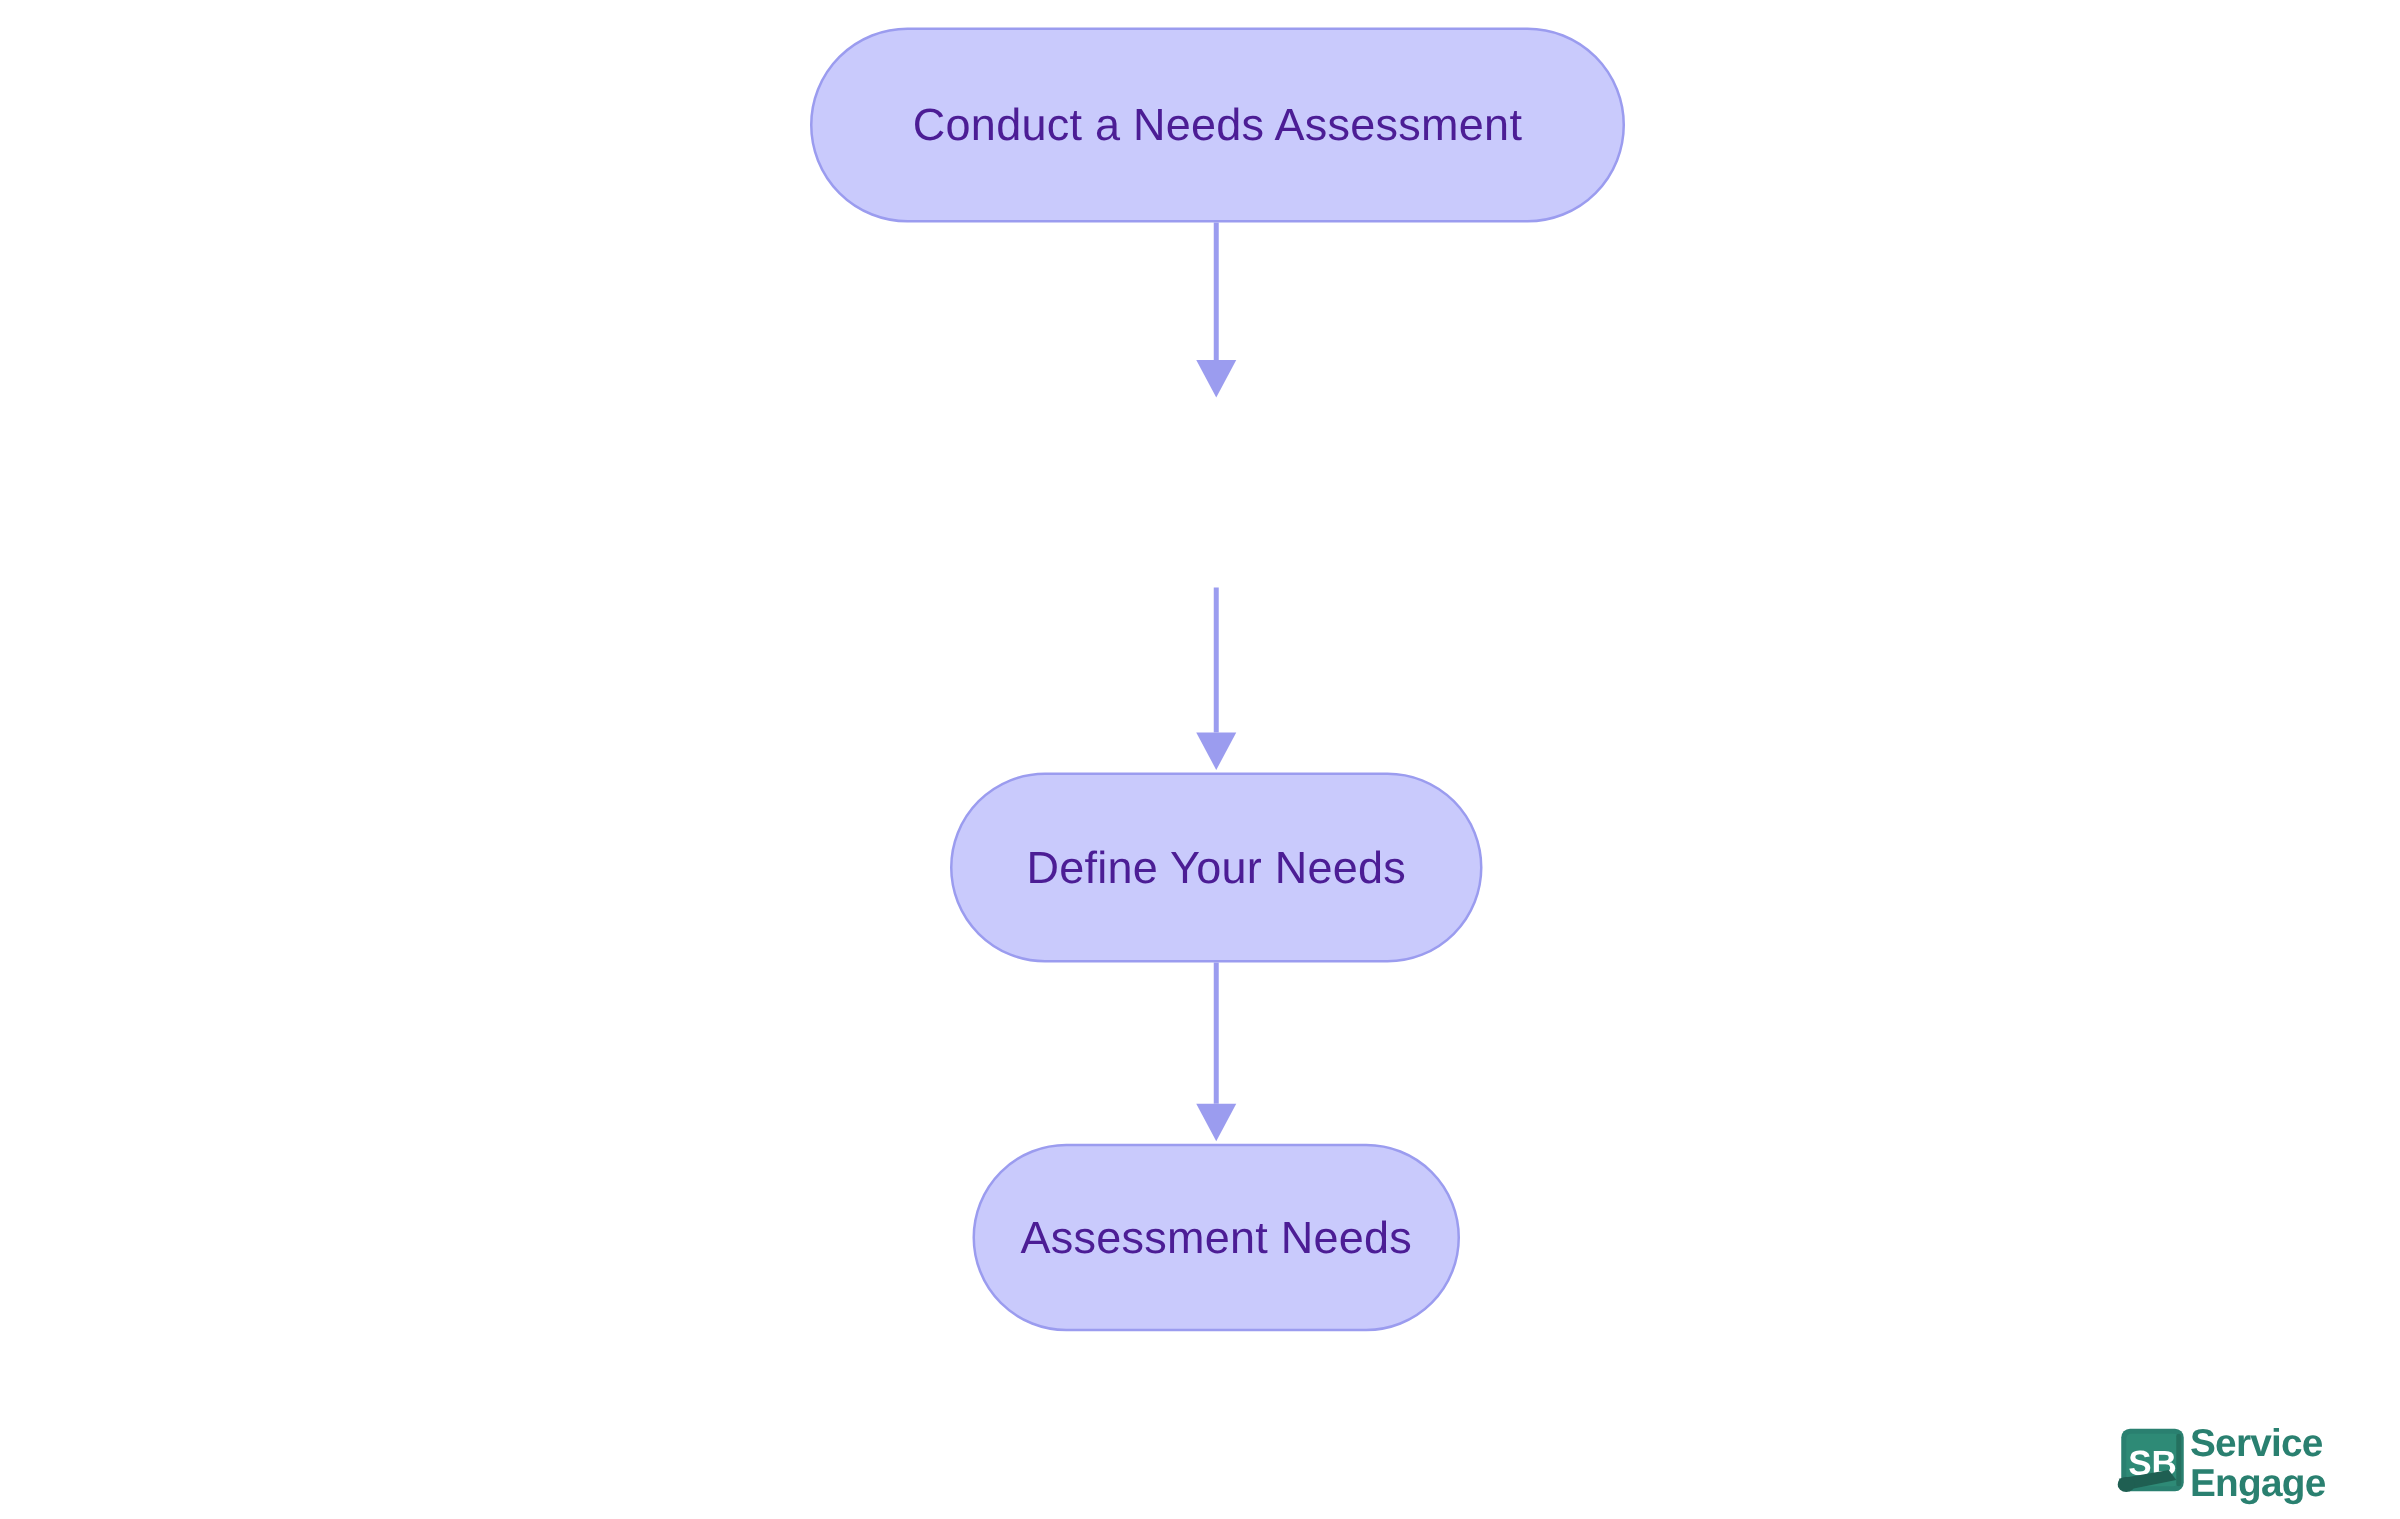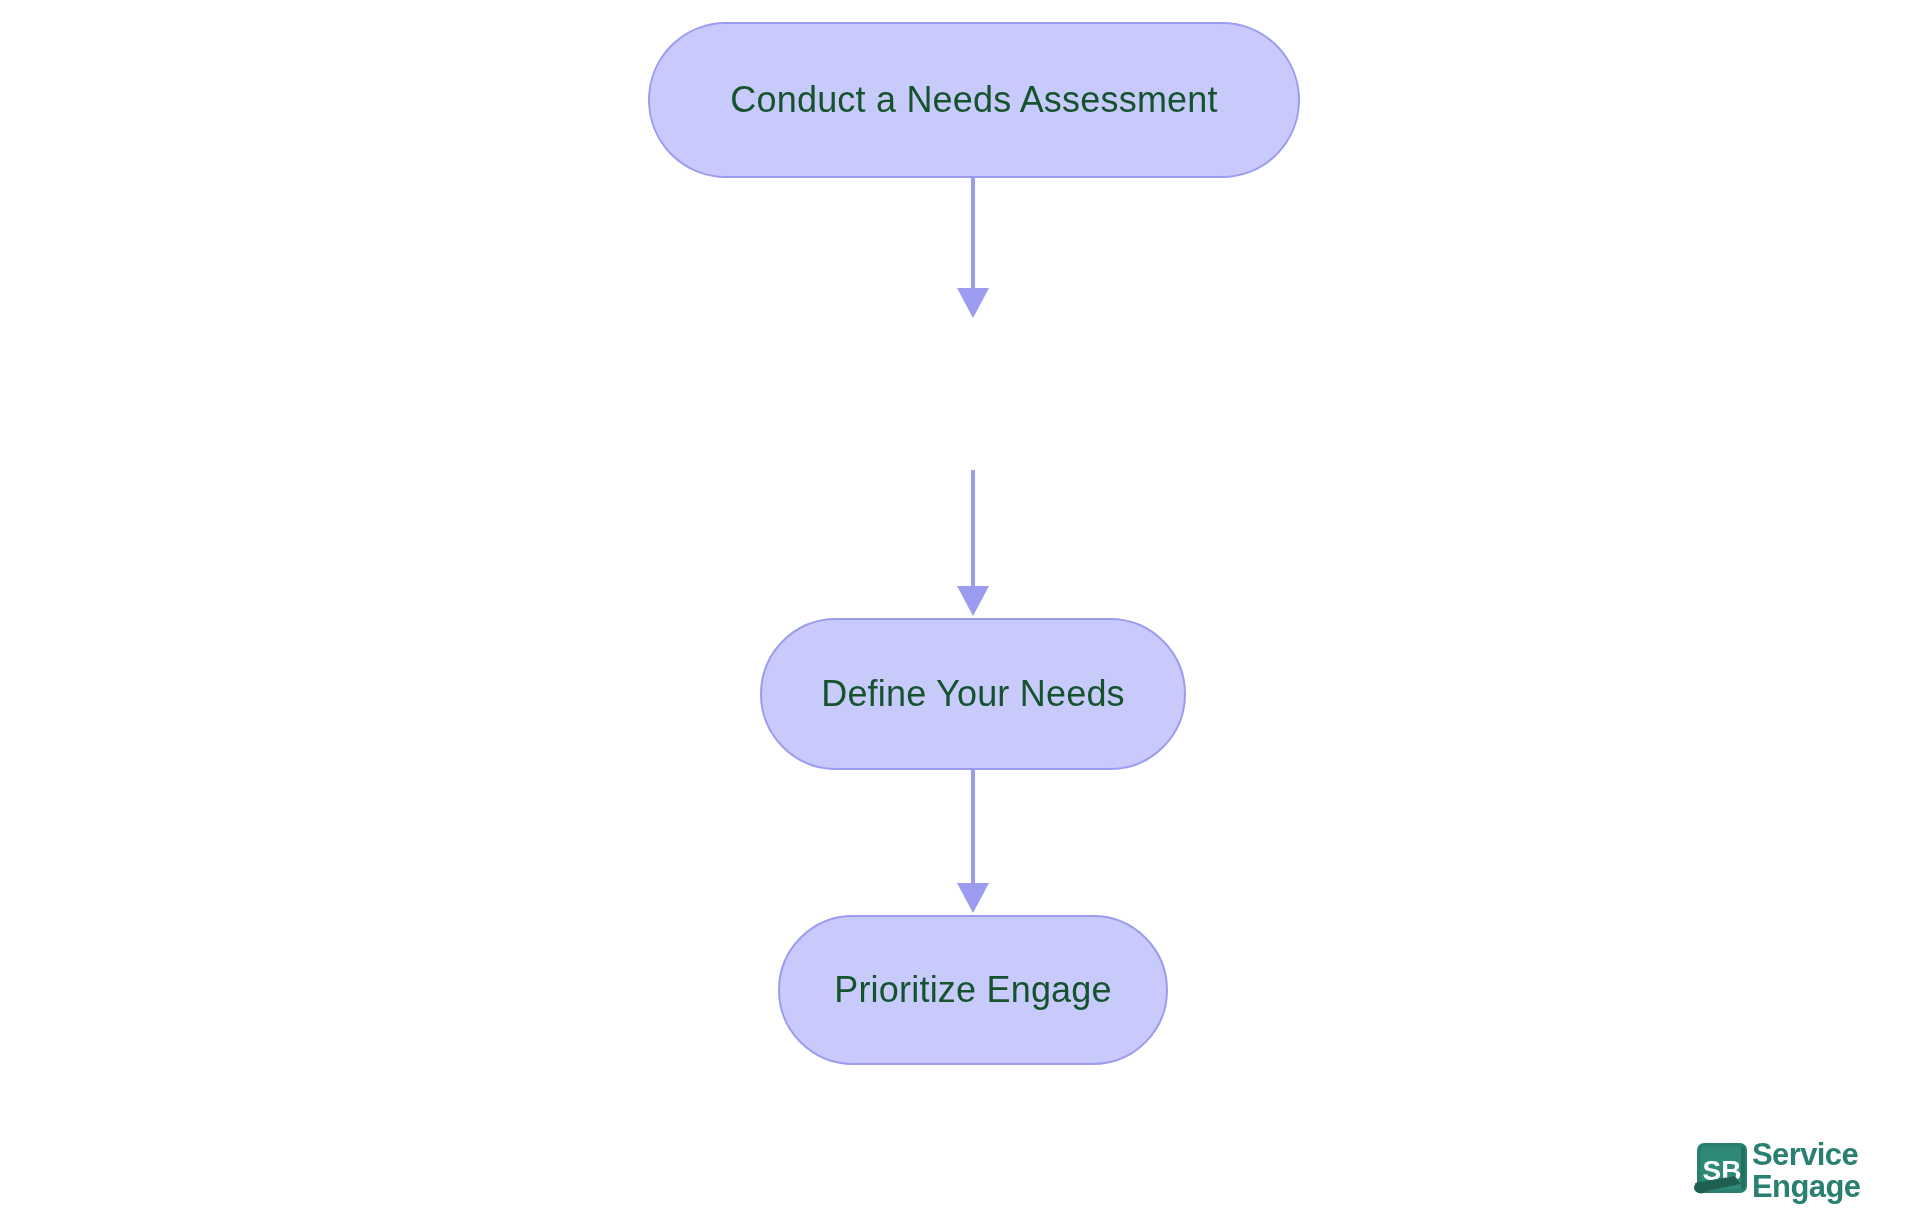--- a/index.html
+++ b/index.html
@@ -30,21 +30,21 @@
     border: 2px solid #9b9cef;
     border-radius: 9999px;
     color: #2d2dcc;
     font-family: "Liberation Sans", sans-serif;
     font-weight: 400;
     letter-spacing: 0.2px;
     white-space: nowrap;
     user-select: none;
   }
   .node-label {
-    color: #14532d;
+    color: #4c1d95;
     font-size: 36px;
     line-height: 1;
     font-family: "Liberation Sans", sans-serif;
   }
 
   #node-0 { left: 648px; top: 22px;  width: 652px; height: 156px; }
   #node-1 { left: 751px; top: 320px; width: 444px; height: 150px; }
   #node-2 { left: 760px; top: 618px; width: 426px; height: 152px; }
   #node-3 { left: 778px; top: 915px; width: 390px; height: 150px; }
 
@@ -121,21 +121,21 @@
   <div class="node" id="node-0">
     <span class="node-label">Conduct a Needs Assessment</span>
   </div>
 
 
   <div class="node" id="node-2">
     <span class="node-label">Define Your Needs</span>
   </div>
 
   <div class="node" id="node-3">
-    <span class="node-label">Prioritize Engage</span>
+    <span class="node-label">Assessment Needs</span>
   </div>
 
   <div id="logo">
     <div id="logo-mark">
       <svg viewBox="0 0 58 58" width="58" height="58" aria-hidden="true">
 
         <rect x="3" y="1" width="50" height="50" rx="7" ry="7" fill="#2a8070"></rect>
 
         <rect x="7" y="5" width="42" height="42" rx="4" ry="4" fill="#2e8a76"></rect>
 

